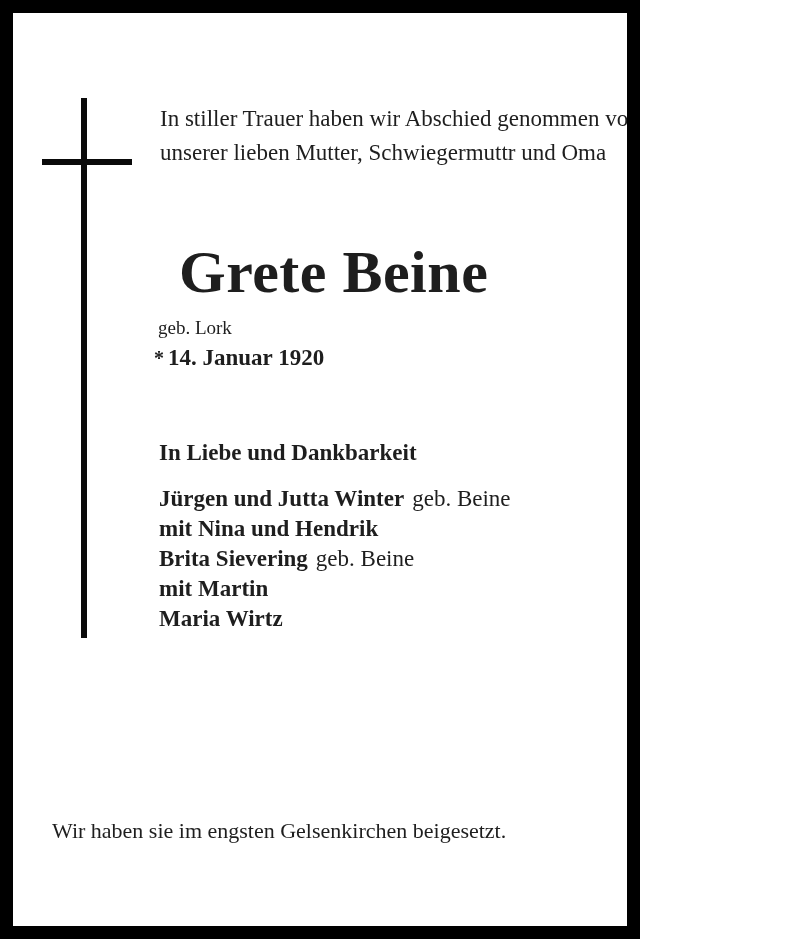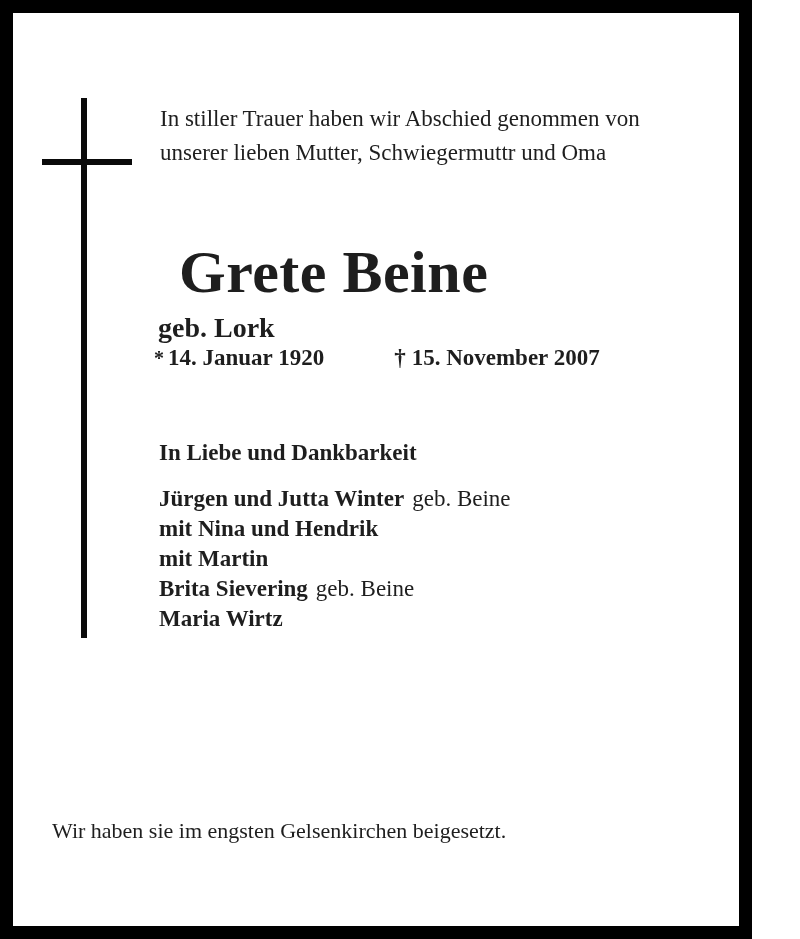--- a/index.html
+++ b/index.html
@@ -2,21 +2,21 @@
 <html><head>
 <meta charset="utf-8">
 <style>
   html, body {
     margin: 0;
     padding: 0;
     background: #ffffff;
   }
   .page {
     position: relative;
-    width: 752px;
+    width: 640px;
     height: 939px;
     background: #ffffff;
     font-family: "Liberation Serif", serif;
     color: #1e1e1e;
     overflow: hidden;
   }
   .frame-border {
     position: absolute;
     inset: 0;
     border: 13px solid #000000;
@@ -49,23 +49,23 @@
     margin: 18px;
     font-size: 60px;
     line-height: 62px;
     font-weight: bold;
     letter-spacing: 0.5px;
     white-space: nowrap;
   }
   .maiden-name {
     position: absolute;
     left: 158px; top: 313px;
-    font-size: 28px;
+    font-size: 19px;
     line-height: 30px;
-    font-weight: bold;
+    font-weight: normal;
     white-space: nowrap;
   }
   .dates {
     position: absolute;
     left: 154px; top: 342px;
     font-size: 23px;
     line-height: 32px;
     font-weight: bold;
     display: flex;
     gap: 70px;
@@ -127,39 +127,36 @@
   </div>
 
   <h1 class="deceased-name">Grete Beine</h1>
 
   <div class="maiden-name">geb. Lork</div>
 
   <div class="dates">
     <span>
       <span class="birth-symbol">*</span><span>14. Januar 1920</span>
     </span>
-    <span>
-      <span class="death-symbol">†</span><span>15. November 2007</span>
-    </span>
   </div>
 
   <div class="tribute">In Liebe und Dankbarkeit</div>
 
   <div class="mourners">
     <div class="mourner-line">
       <span class="mourner-name">Jürgen und Jutta Winter</span><span class="mourner-suffix">geb. Beine</span>
     </div>
     <div class="mourner-line">
       <span class="mourner-name">mit Nina und Hendrik</span><span class="mourner-suffix"></span>
     </div>
     <div class="mourner-line">
-      <span class="mourner-name">mit Martin</span><span class="mourner-suffix"></span>
+      <span class="mourner-name">Brita Sievering</span><span class="mourner-suffix">geb. Beine</span>
     </div>
     <div class="mourner-line">
-      <span class="mourner-name">Brita Sievering</span><span class="mourner-suffix">geb. Beine</span>
+      <span class="mourner-name">mit Martin</span><span class="mourner-suffix"></span>
     </div>
     <div class="mourner-line">
       <span class="mourner-name">Maria Wirtz</span><span class="mourner-suffix"></span>
     </div>
   </div>
 
 
   <div class="closing">Wir haben sie im engsten Gelsenkirchen beigesetzt.</div>
 
   <div class="frame-border"></div>

